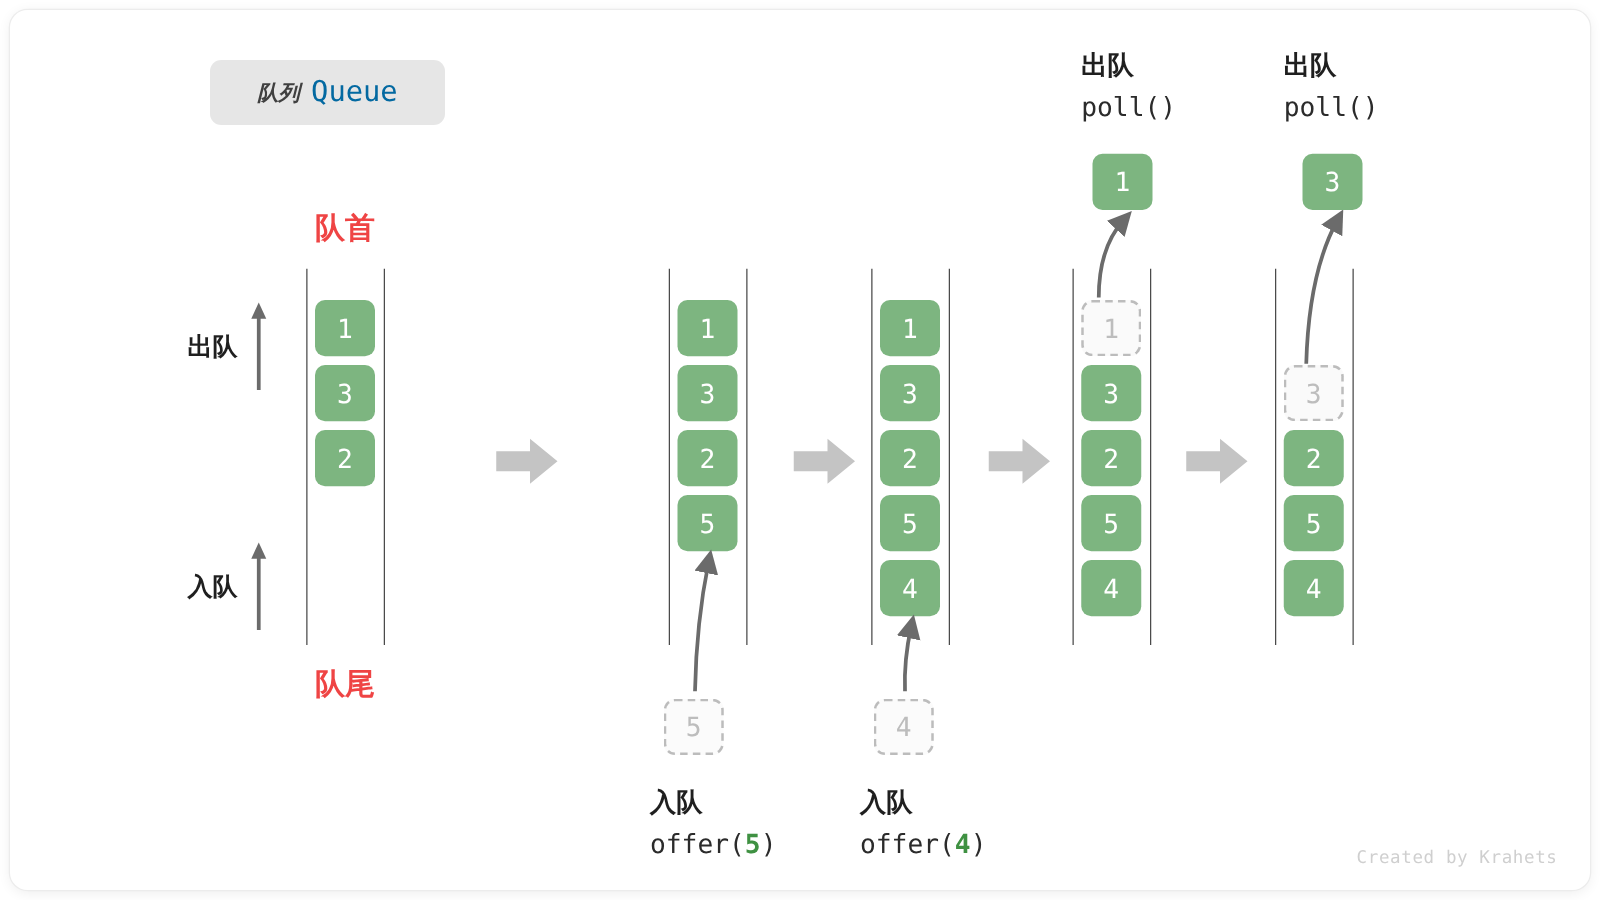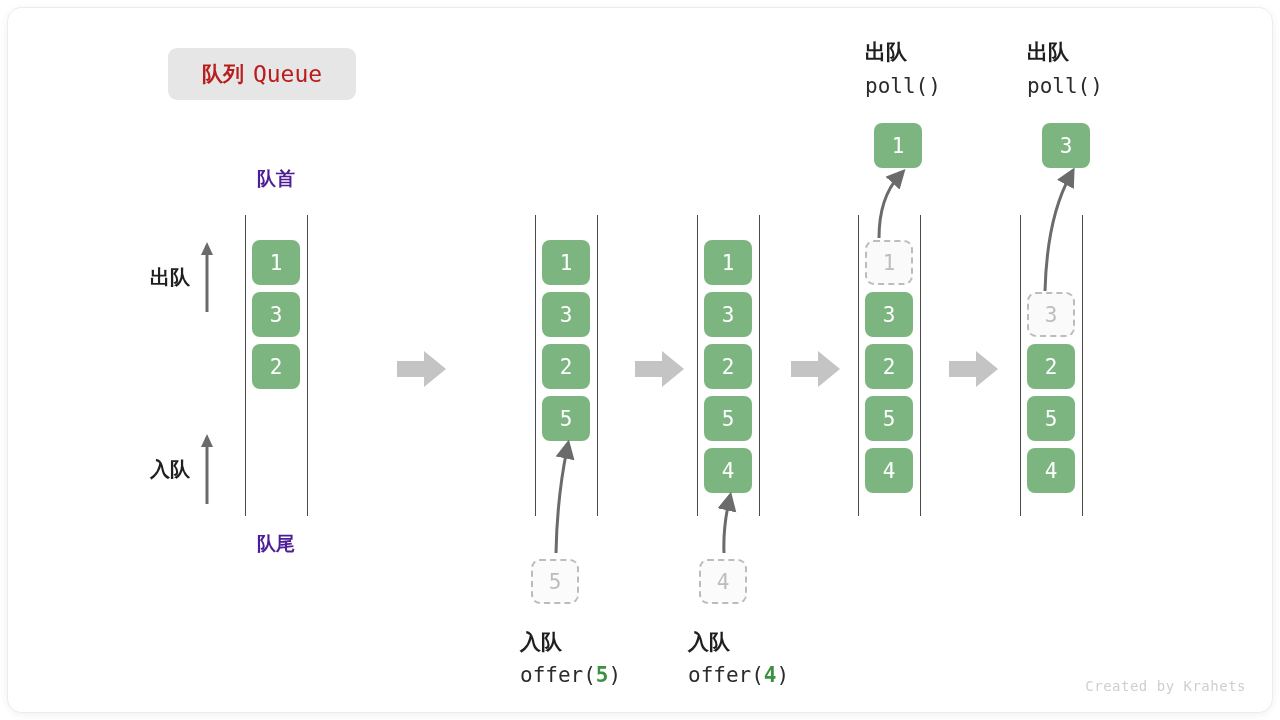--- a/index.html
+++ b/index.html
@@ -14,27 +14,27 @@
     overflow:hidden;
   }
   .abs{position:absolute;}
 
   
   #title-badge{
     left:160px;top:40px;width:188px;height:52px;
     background:#e6e6e6;border-radius:9px;
     display:flex;align-items:center;justify-content:center;gap:9px;
   }
-  #title-badge .cn{font-size:21px;font-weight:bold;color:#b91c1c;
-    font-family:"DejaVu Sans",sans-serif;}
-  #title-badge .en{font-size:23px;color:#b91c1c;
+  #title-badge .cn{font-size:17px;font-weight:bold;color:#404040;
+    font-family:"DejaVu Sans",sans-serif;font-style:italic;}
+  #title-badge .en{font-size:23px;color:#0369a1;
     font-family:"DejaVu Sans Mono","Liberation Mono",monospace;}
 
   
-  .cap{font-size:19px;font-weight:bold;color:#4c1d95;
+  .cap{font-size:24px;font-weight:bold;color:#ef4444;
     font-family:"DejaVu Sans",sans-serif;white-space:nowrap;}
   #cap-head{left:237px;top:158px;width:62px;text-align:center;}
   #cap-tail{left:237px;top:523px;width:62px;text-align:center;}
 
   
   .sidelabel{display:flex;align-items:center;gap:10px;}
   .sidelabel .txt{font-size:20px;font-weight:bold;color:#1f1f1f;
     font-family:"DejaVu Sans",sans-serif;}
   #lbl-dequeue{left:142px;top:232px;}
   #lbl-enqueue{left:142px;top:424px;}

